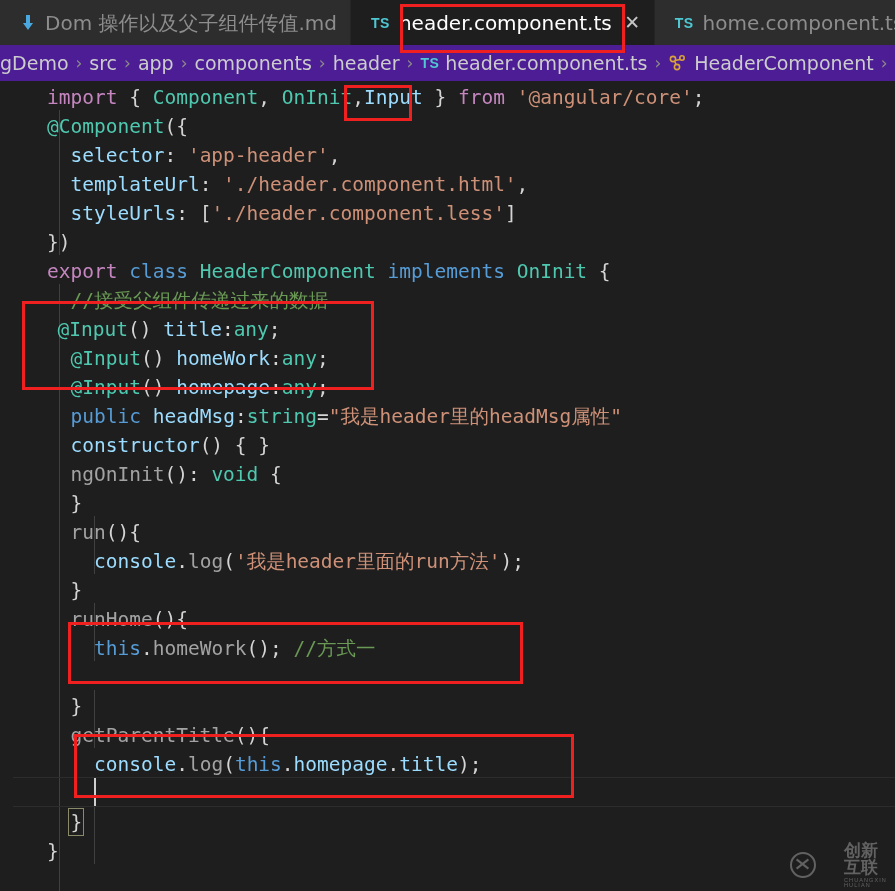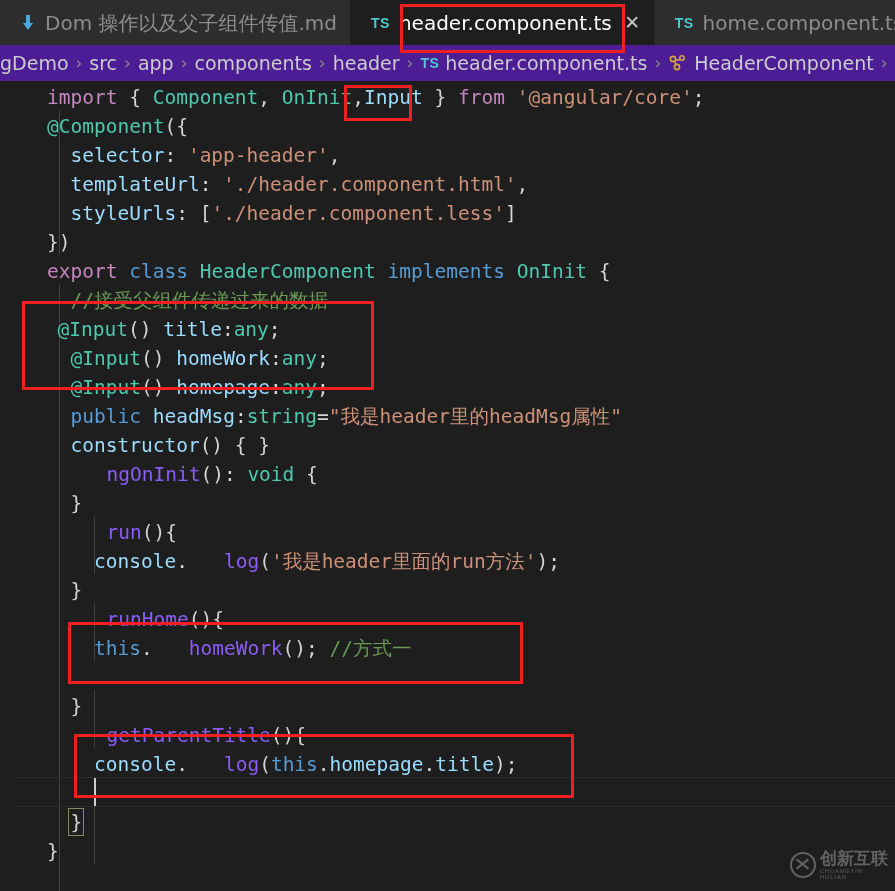--- a/index.html
+++ b/index.html
@@ -106,39 +106,40 @@
     height: 1px;
     background: #2c2c2c;
   }
 
   
   .t-key      { color: #c586c0; }   
   .t-blue     { color: #569cd6; }   
   .t-type     { color: #4ec9b0; }   
   .t-var      { color: #9cdcfe; }   
   .t-str      { color: #ce9178; }   
-  .t-fn       { color: #8b5cf6; margin-left: 36px; }   
+  .t-fn       { color: #a3a3a3; }   
   .t-plain    { color: #d4d4d4; }
   .t-comment  { color: #6a9955; margin-top: 35px; }
   .t-decor    { color: #4ec9b0; }
 
   
   .redbox {
     position: absolute;
     border: 3px solid #f02020;
     pointer-events: none;
   }
 
   
   .watermark {
     position: absolute;
     right: 5px; bottom: 7px;
     width: 100px; height: 38px;
     display: flex; align-items: center;
     opacity: 0.55;
+    gap: 24px;
   }
   .wm-logo {
     width: 26px; height: 26px;
     border: 2px solid #9a9a9a;
     border-radius: 50%;
     position: relative;
     flex: none;
     margin-right: 4px;
   }
   .wm-logo::before, .wm-logo::after {

